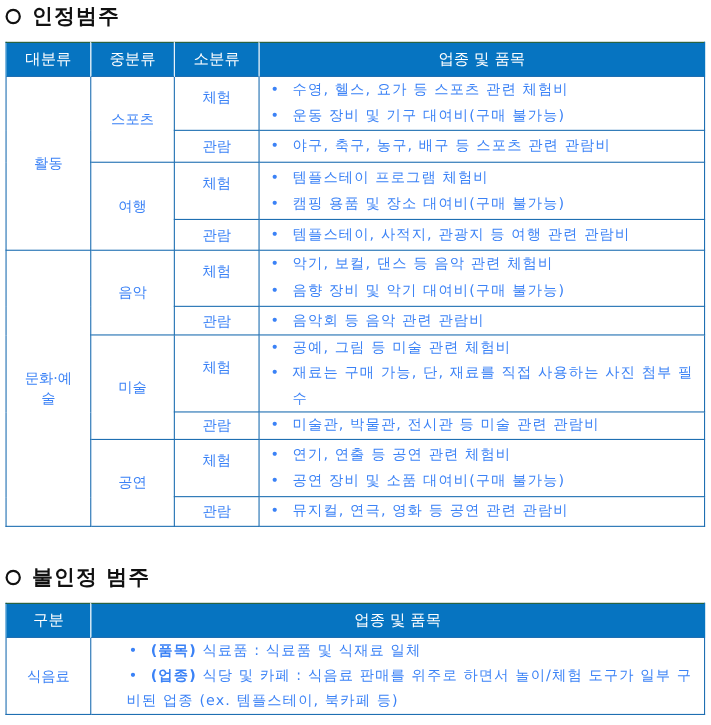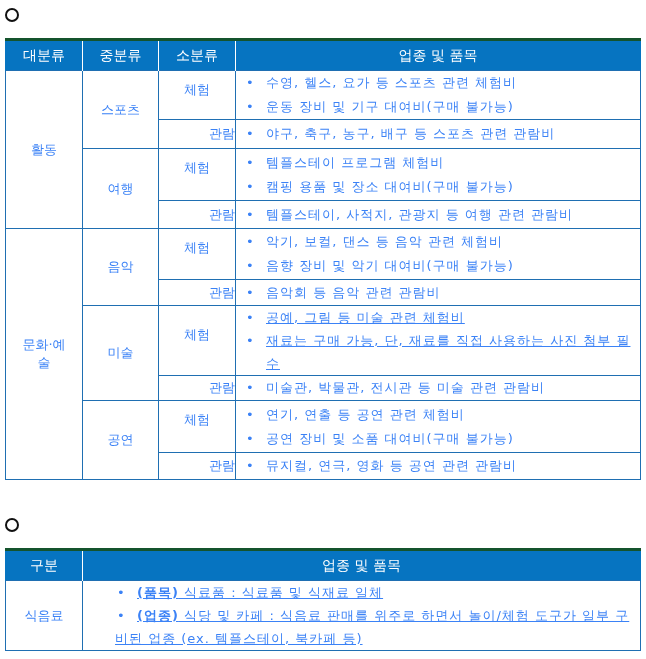--- a/index.html
+++ b/index.html
@@ -29,55 +29,56 @@
     }
     #table1 { top: 38px; }
     #table2 { top: 548px; }
 
     th {
       background: #0674C1; color: #ffffff;
       font-family: "DejaVu Sans", sans-serif;
       font-weight: normal; font-size: 14px;
       height: 31px; text-align: center;
       border-left: 1px solid #ffffff; border-right: 1px solid #ffffff;
-      border-top: 3px solid #14532d;
+      border-top: 1px solid #14532d;
     }
     th:first-child { border-left: 1px solid #0674C1; }
     th:last-child { border-right: 1px solid #0674C1; }
 
     td {
       border: 1.5px solid #1F6FB2;
       text-align: center; vertical-align: middle;
       color: #3b82f6;
       font-family: "DejaVu Sans", sans-serif;
       font-size: 13px;
     }
     td.items { text-align: left; padding: 0 8px 0 8px; vertical-align: middle; }
     td.sub { vertical-align: top; padding-top: 10px; }
-    td.sub-mid { vertical-align: middle; text-align: right; }
+    td.sub-mid { vertical-align: middle; }
 
     ul.bullets { list-style: none; }
     ul.bullets li {
       position: relative; padding-left: 22px;
       line-height: 24px; font-size: 13px;
       letter-spacing: 1px;
       font-family: "DejaVu Sans", sans-serif;
     }
     ul.bullets li::before {
       content: "•"; position: absolute; left: 2px; top: 0;
       font-size: 13px;
     }
     ul.bullets li .bold { font-weight: bold; }
-    ul.tight li { line-height: 23px; text-decoration: underline; }
+    ul.tight li { line-height: 23px; }
   </style>
 </head>
 <body>
 
 <div class="section-title" id="title1">
   <span class="circle"></span>
+  <span>인정범주</span>
 </div>
 
 <table id="table1">
   <colgroup>
     <col style="width:77px">
     <col style="width:76px">
     <col style="width:77px">
     <col style="width:405px">
   </colgroup>
   <thead>
@@ -189,20 +190,21 @@
         <ul class="bullets">
           <li>뮤지컬, 연극, 영화 등 공연 관련 관람비</li>
         </ul>
       </td>
     </tr>
   </tbody>
 </table>
 
 <div class="section-title" id="title2">
   <span class="circle"></span>
+  <span>불인정 범주</span>
 </div>
 
 <table id="table2">
   <colgroup>
     <col style="width:77px">
     <col style="width:558px">
   </colgroup>
   <thead>
     <tr>
       <th>구분</th>

